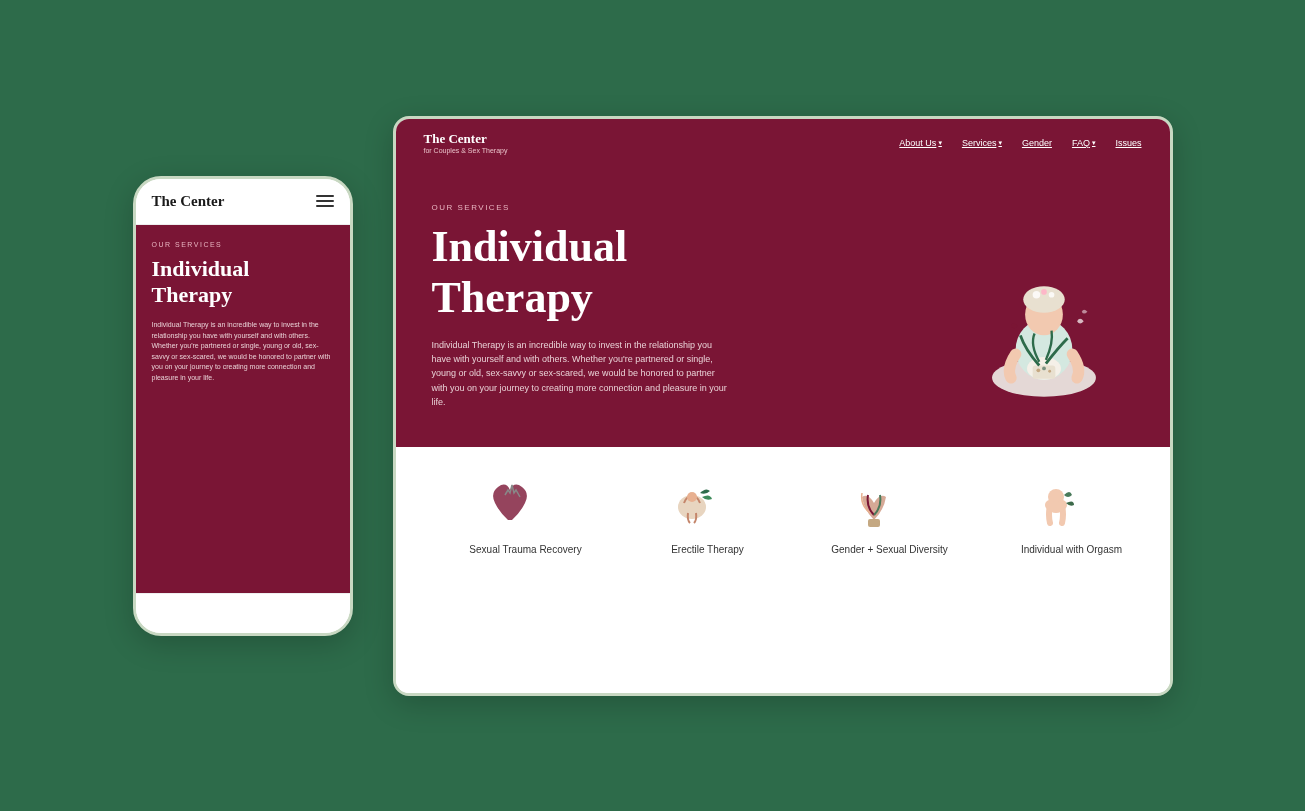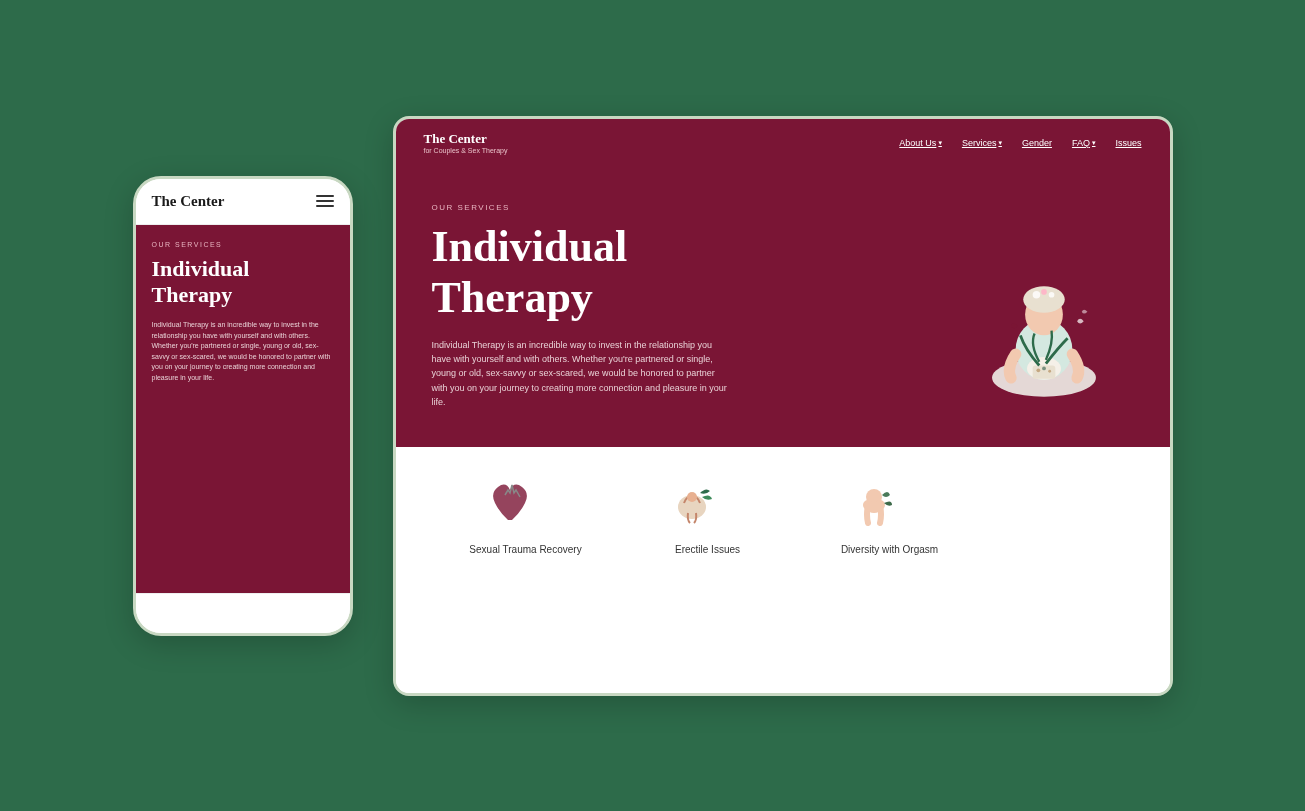--- a/index.html
+++ b/index.html
@@ -375,40 +375,54 @@
             <ellipse cx="30" cy="32" rx="14" ry="12" fill="#e8d5c0"></ellipse>
             <path d="M22,28 Q25,20 30,22 Q35,20 38,28" stroke="#c4856a" stroke-width="2" fill="none"></path>
             <circle cx="30" cy="22" r="5" fill="#e8b090"></circle>
             <path d="M26,38 Q25,45 28,48" stroke="#c4856a" stroke-width="2" fill="none"></path>
             <path d="M34,38 Q35,45 32,48" stroke="#c4856a" stroke-width="2" fill="none"></path>
 
             <path d="M38,18 Q44,12 48,16 Q44,20 38,18Z" fill="#2d6b4a"></path>
             <path d="M40,22 Q48,18 50,24 Q44,26 40,22Z" fill="#3d8a5a"></path>
           </svg>
         </div>
-        <span class="service-label">Erectile Issues</span>
-      </div>
-
-
-
+        <span class="service-label">Erectile Therapy</span>
+      </div>
+
+
+
+      <div class="service-item">
+        <div class="service-icon">
+          <svg viewBox="0 0 60 60" width="60" height="60" xmlns="http://www.w3.org/2000/svg">
+
+            <path d="M30,45 Q20,35 18,22 Q24,18 30,28 Q36,18 42,22 Q40,35 30,45Z" fill="#c4856a" opacity="0.7"></path>
+            <path d="M30,40 Q22,32 24,20" stroke="#7a1535" stroke-width="2" fill="none"></path>
+            <path d="M30,40 Q38,32 36,20" stroke="#4a7a5a" stroke-width="2" fill="none"></path>
+            <path d="M26,38 Q16,30 18,18" stroke="#e8b090" stroke-width="1.5" fill="none"></path>
+
+            <rect x="24" y="44" width="12" height="8" rx="2" fill="#c4a882"></rect>
+          </svg>
+        </div>
+        <span class="service-label">Gender + Sexual Diversity</span>
+      </div>
 
 
       <div class="service-item">
         <div class="service-icon">
           <svg viewBox="0 0 60 60" width="60" height="60" xmlns="http://www.w3.org/2000/svg">
 
             <circle cx="30" cy="22" r="8" fill="#f2c9b0"></circle>
             <path d="M24,30 Q22,40 24,48" stroke="#f2c9b0" stroke-width="6" fill="none" stroke-linecap="round"></path>
             <path d="M36,30 Q38,40 36,48" stroke="#f2c9b0" stroke-width="6" fill="none" stroke-linecap="round"></path>
             <path d="M24,30 Q30,36 36,30" stroke="#f2c9b0" stroke-width="10" fill="none" stroke-linecap="round"></path>
 
             <path d="M38,20 Q44,14 46,20 Q42,24 38,20Z" fill="#4a7a5a"></path>
             <path d="M40,28 Q48,24 48,30 Q44,32 40,28Z" fill="#3d6a4a"></path>
           </svg>
         </div>
-        <span class="service-label">Diversity with Orgasm</span>
+        <span class="service-label">Individual with Orgasm</span>
       </div>
 
 
     </div>
   </div>
 
 </div>
 
 </body></html>

